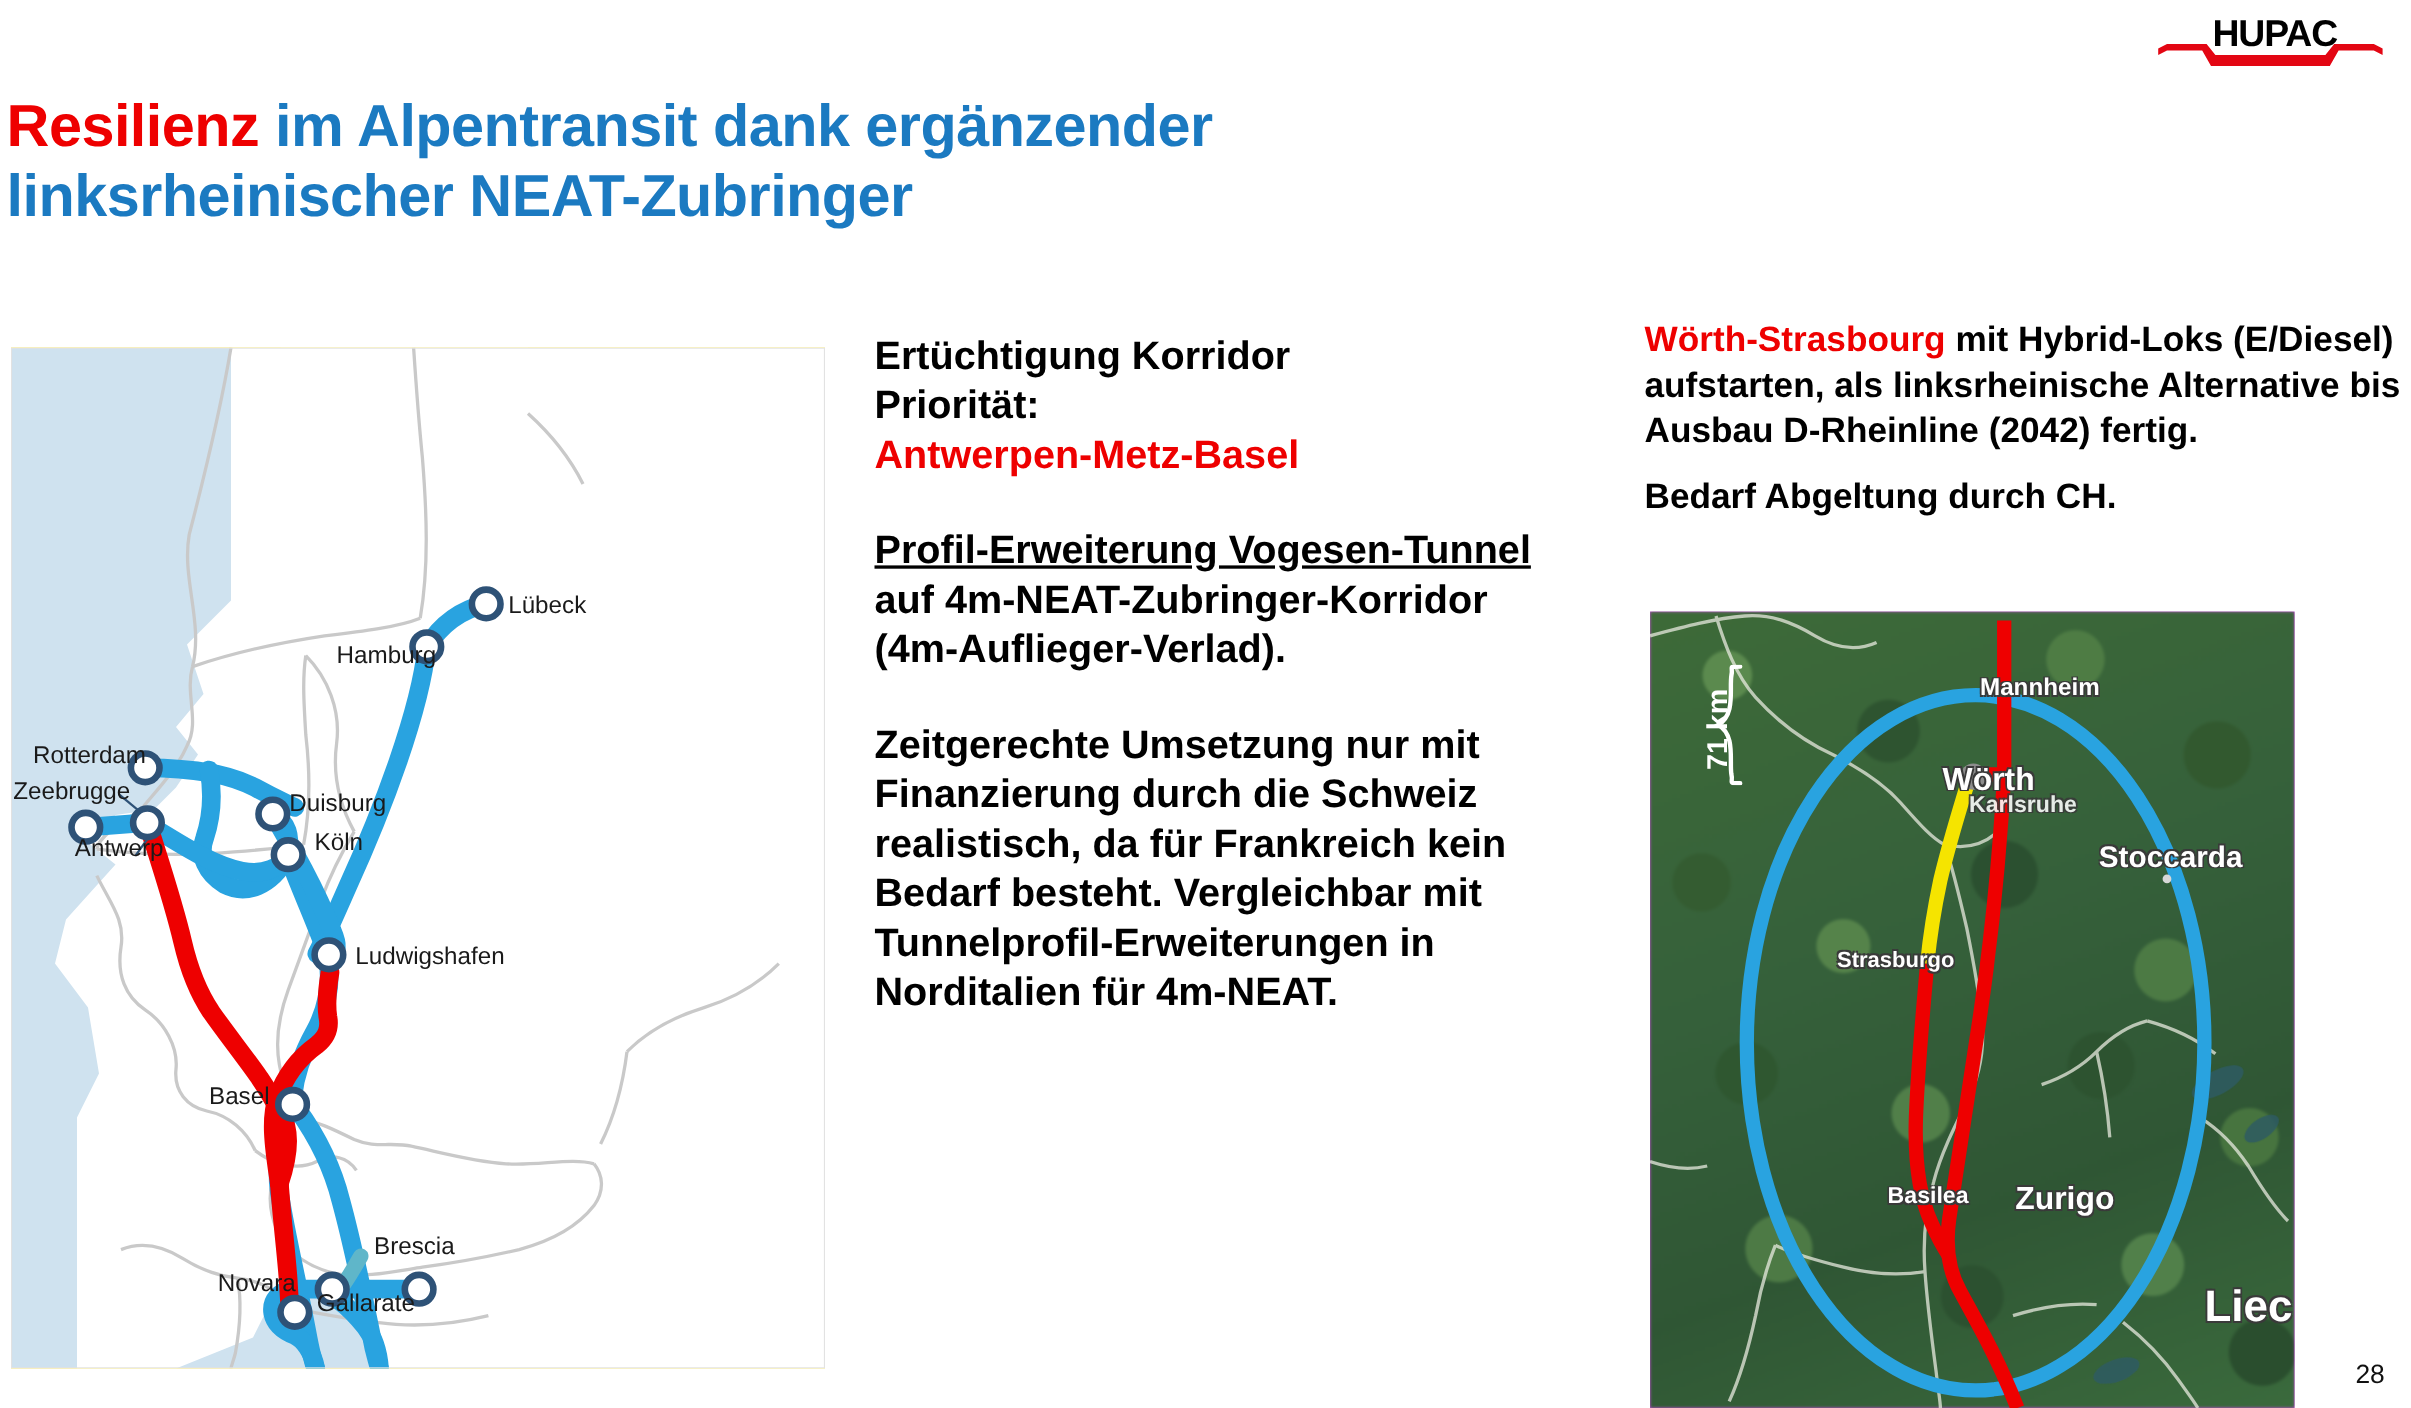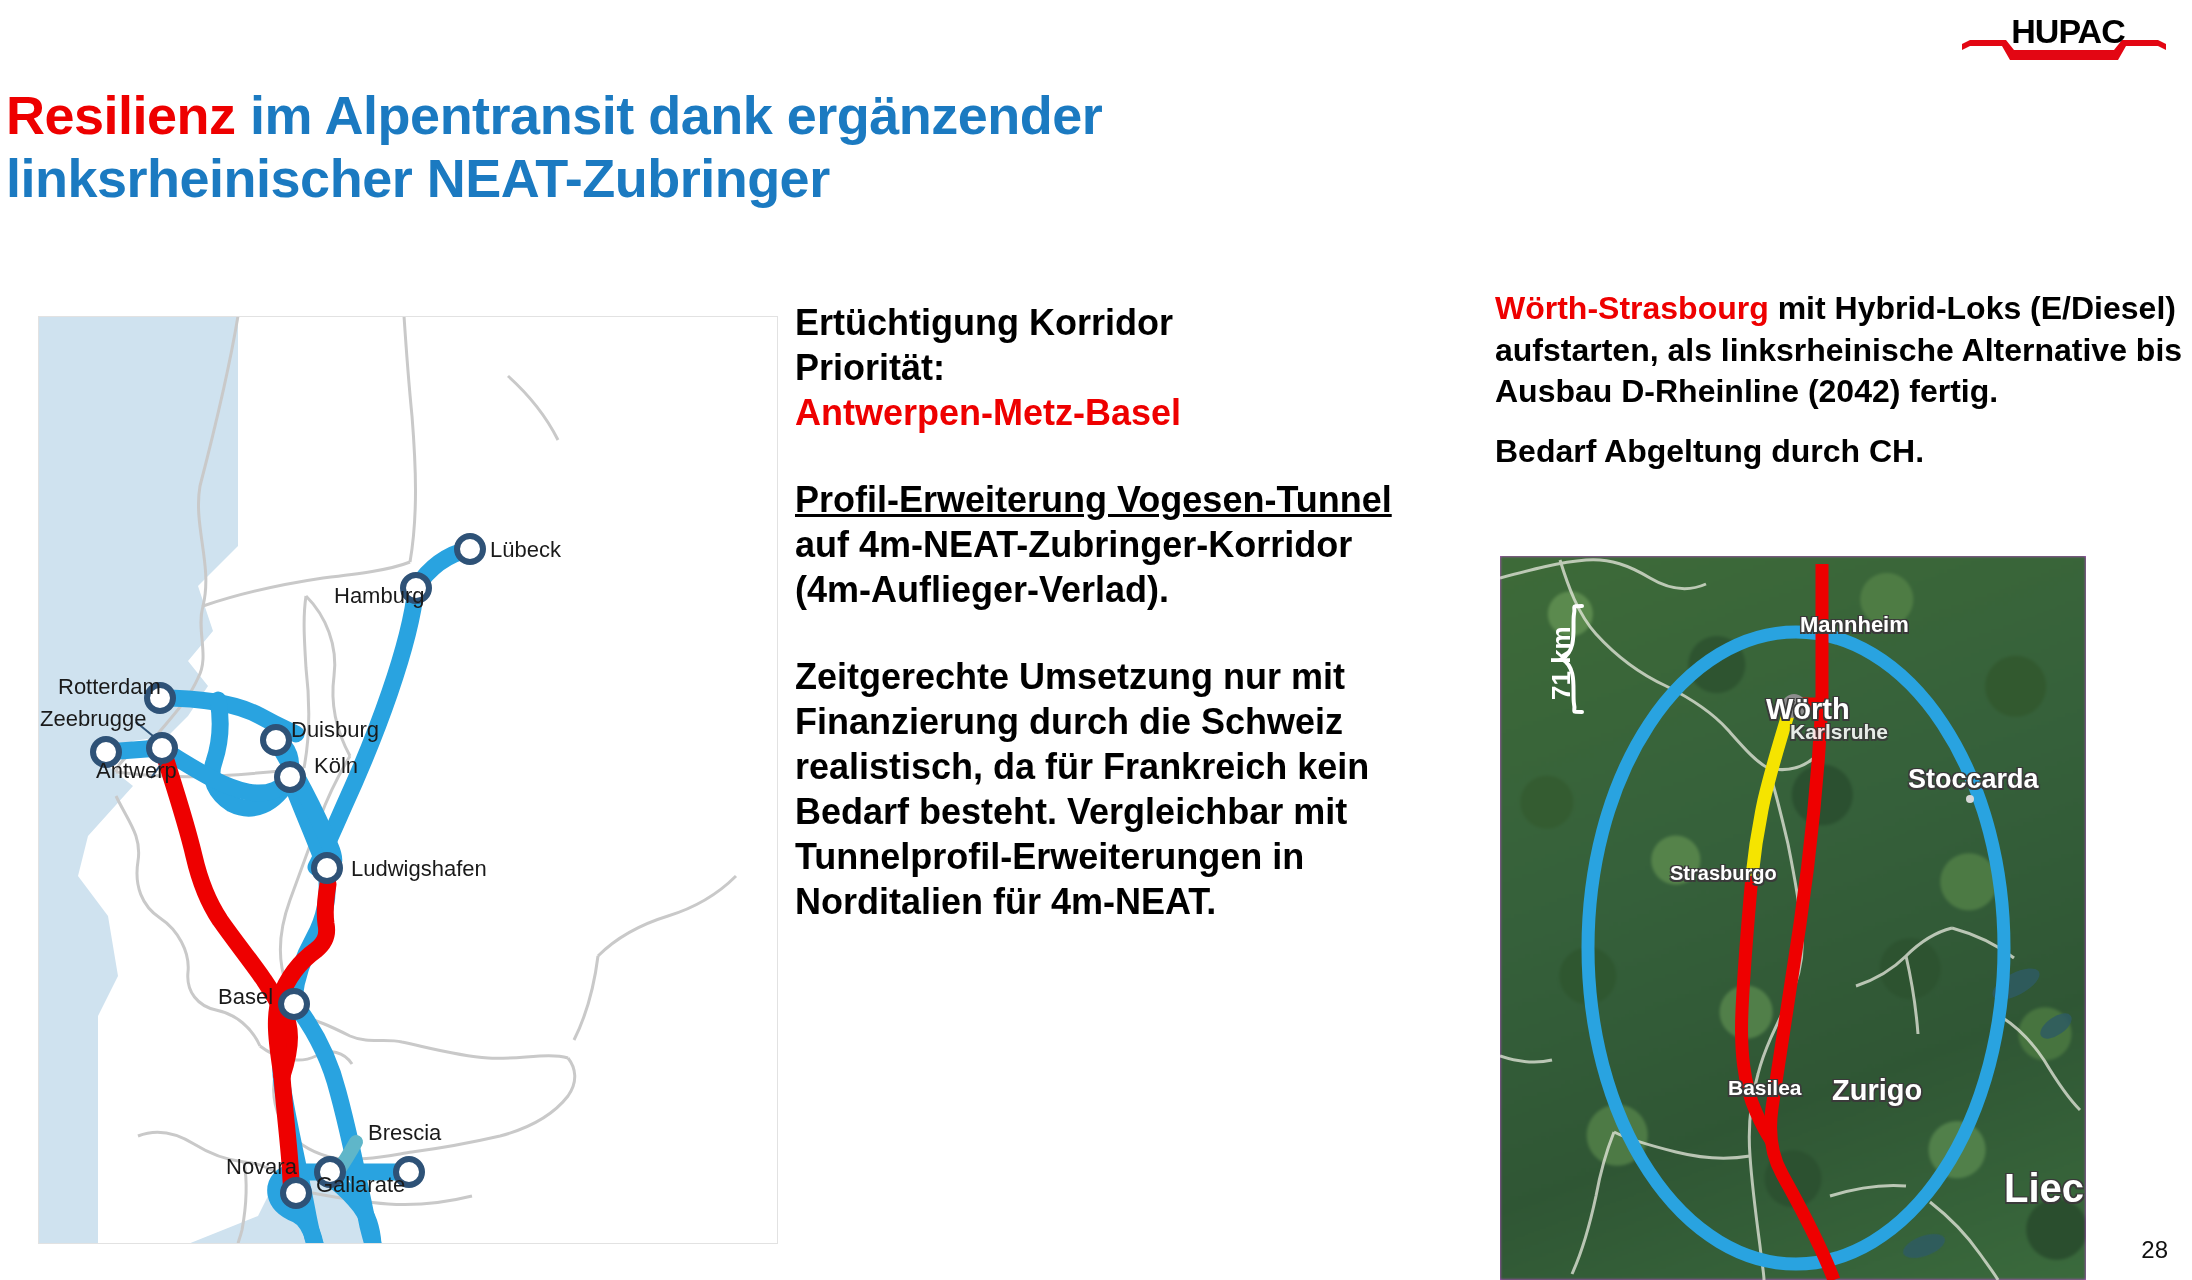--- a/index.html
+++ b/index.html
@@ -27,21 +27,21 @@
   
   #slide-title{
     position:absolute; left:6px; top:48px; width:1700px;
     font-size:54px; font-weight:bold; line-height:1.17;
     color:#1b7ac1; letter-spacing:-0.5px;
   }
   #slide-title .hl{color:#ee0000;}
   
   #left-map{
     position:absolute; left:10px; top:316px; width:740px; height:928px;
-    background:#fde047; overflow:hidden;margin-left:28px;
+    background:#fde047; overflow:hidden;
   }
   #left-map svg{position:absolute;left:0;top:0;}
   .city-label{
     position:absolute;
     font-size:22px; color:#1a1a1a; white-space:nowrap;
     font-family:"Liberation Sans", sans-serif;
   }
   
   #mid-col{
     position:absolute; left:795px; top:300px; width:630px;
@@ -333,21 +333,21 @@
 
     <circle cx="294" cy="150" r="12" fill="#8d8d8d"></circle>
     <circle cx="470" cy="243" r="4" fill="#d8d8d8"></circle>
   </svg>
 
   <span class="sat-label" style="left:300px;top:56px;font-size:22px;">Mannheim</span>
   <span class="sat-label" style="left:266px;top:137px;font-size:29px;">Wörth</span>
   <span class="sat-label" style="left:290px;top:164px;font-size:21px;opacity:0.88;">Karlsruhe</span>
   <span class="sat-label" style="left:408px;top:208px;font-size:27px;">Stoccarda</span>
   <span class="sat-label" style="left:170px;top:306px;font-size:20px;">Strasburgo</span>
-  <span class="sat-label" style="left:228px;top:520px;font-size:21px;">Basilea</span>
+  <span class="sat-label" style="left:216px;top:520px;font-size:21px;">Basilea</span>
   <span class="sat-label" style="left:332px;top:518px;font-size:29px;">Zurigo</span>
   <span class="sat-label" style="left:504px;top:610px;font-size:40px;">Liec</span>
 </div>
 
 <svg style="position:absolute;left:1556px;top:604px;" width="34" height="110" viewBox="0 0 34 110">
   <path d="M26,2 C14,2 20,2 18,10 C16,22 22,46 6,55 C22,64 16,88 18,100 C20,108 14,108 26,108" fill="none" stroke="#ffffff" stroke-width="4" stroke-linecap="round"></path>
 </svg>
 <div id="km-label" style="left:1546px;top:700px;">71 km</div>
 
 <div id="page-number">28</div>

